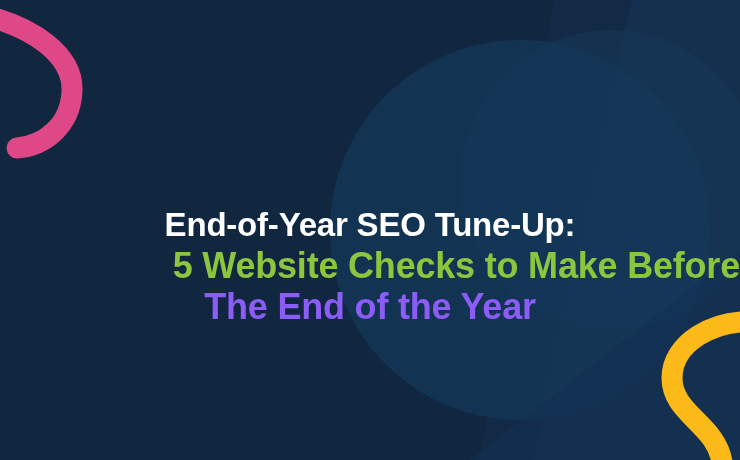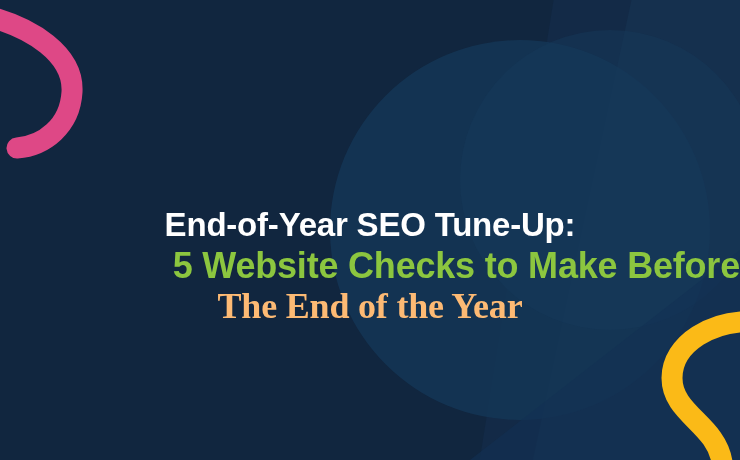--- a/index.html
+++ b/index.html
@@ -79,16 +79,16 @@
   </svg>
 
   <svg id="decor-curves" viewBox="0 0 740 460" preserveAspectRatio="none">
     <path d="M -22 14 C 34 26 74 56 72 92 C 70 126 44 146 17 148" fill="none" stroke="#de4886" stroke-width="21" stroke-linecap="round"></path>
     <path d="M 760 322 C 712 318 672 344 672 378 C 672 414 716 424 722 462" fill="none" stroke="#fbba17" stroke-width="21" stroke-linecap="round"></path>
   </svg>
 
   <div id="headline">
     <span class="hl-line hl-line-1" style="color: rgb(255, 255, 255);">End-of-Year SEO Tune-Up:</span>
     <span class="hl-line hl-line-2" style="color: rgb(140, 198, 63); text-align: right;">5 Website Checks to Make Before</span>
-    <span class="hl-line hl-line-3" style="color: #fdba74; font-family: Liberation Serif, serif;">The End of the Year</span>
+    <span class="hl-line hl-line-3" style="color: #8b5cf6;">The End of the Year</span>
   </div>
 
 </div>
 
 </body></html>

